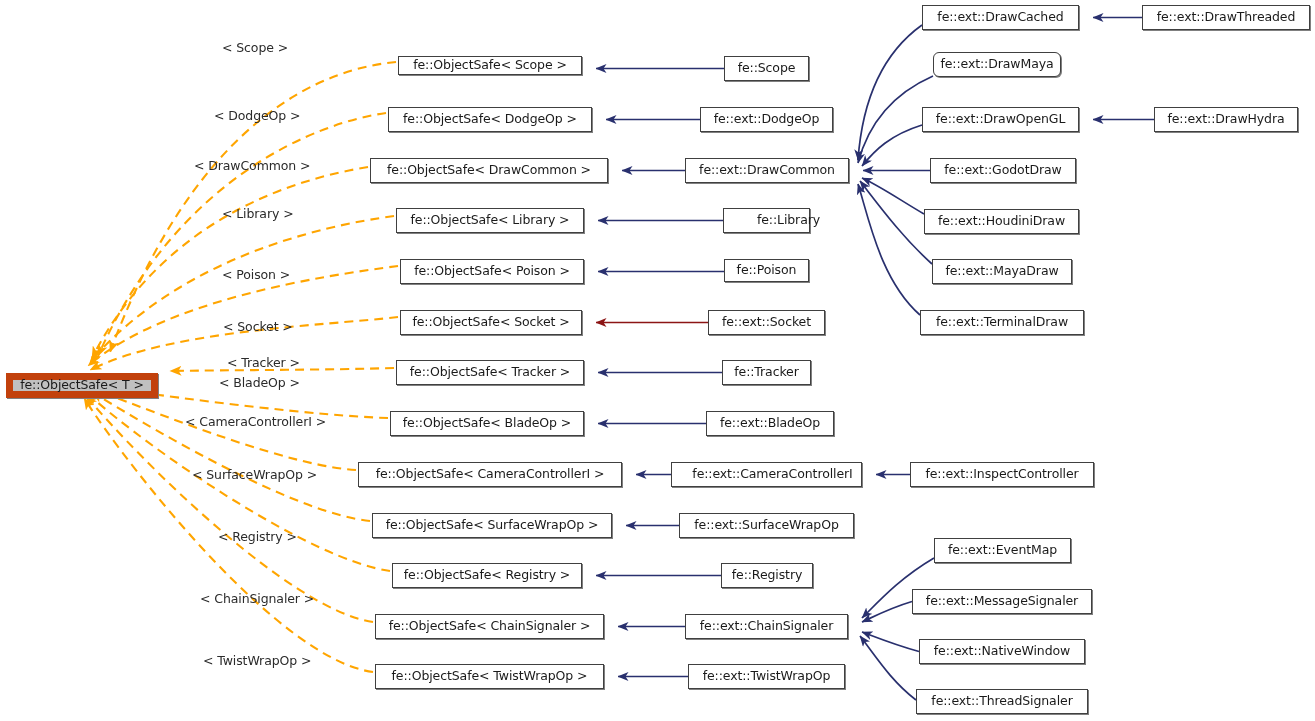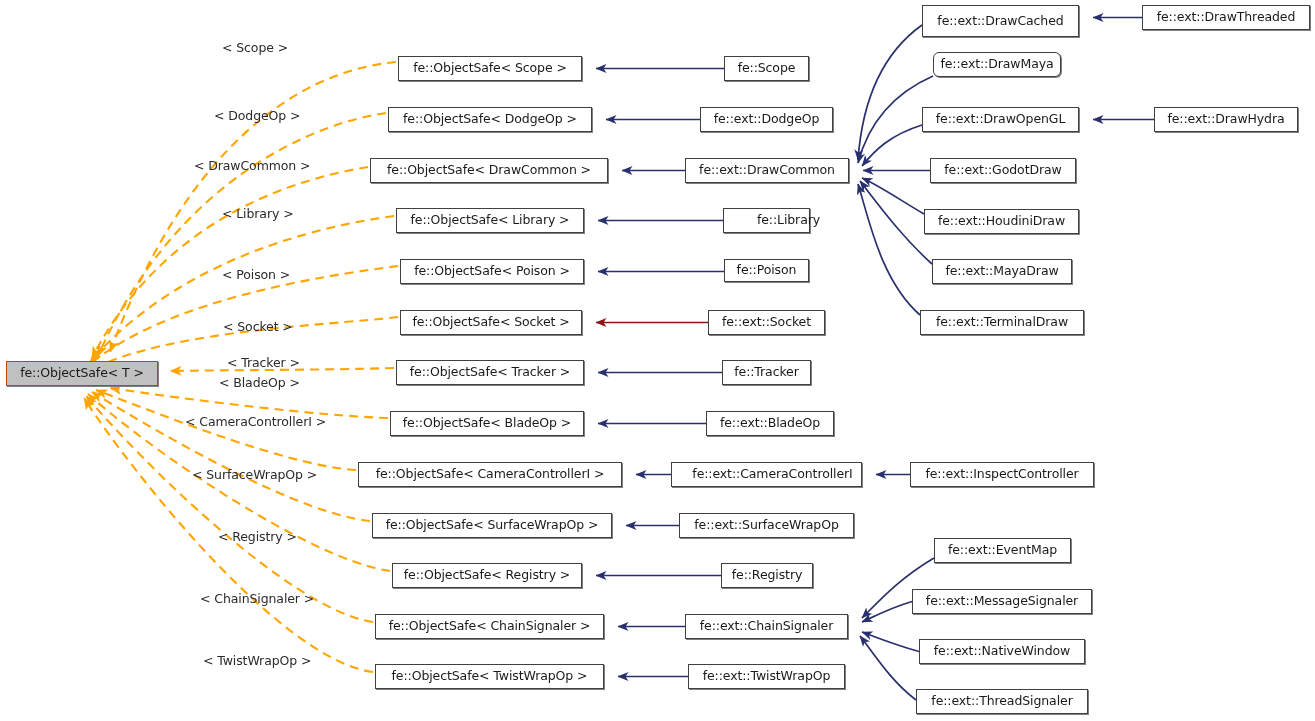--- a/index.html
+++ b/index.html
@@ -35,21 +35,22 @@
     line-height: 1;
     display: flex;
     align-items: center;
     justify-content: center;
     white-space: nowrap;
     letter-spacing: -0.1px;
     box-shadow: 1px 1px 0 0 #808080;
   }
   .node-box.root {
     background: #c0c0c0;
-    border: 1px solid #c2410c;
+    border: 7px solid #c2410c;
+    margin-top: 12px;
   }
   .tmpl-label {
     position: absolute;
     font-size: 12.5px;
     color: #2b2b2b;
     white-space: nowrap;
     line-height: 1;
     letter-spacing: -0.1px;
   }
 </style>
@@ -118,27 +119,27 @@
       <path d="M916,700 C890,680 875,655 860,636"></path>
     </g>
 
     <g id="inherit-edges-alt" fill="none" stroke="#8c1515" stroke-width="1.7" marker-end="url(#ah-red)">
       <path d="M708,322.5 L596,322.5"></path>
     </g>
   </svg>
 
   <div id="nodes-layer">
       <div class="node-box root" style="left: 6px; top: 361px; width: 152px; height: 25px;">fe::ObjectSafe&lt; T &gt;</div>
-      <div class="node-box" style="left: 398px; top: 56px; width: 184px; height: 25px;">fe::ObjectSafe&lt; Scope &gt;</div>
+      <div class="node-box" style="left: 398px; top: 56px; width: 184px; height: 19px;">fe::ObjectSafe&lt; Scope &gt;</div>
       <div class="node-box" style="left: 724px; top: 56px; width: 85px; height: 25px;">fe::Scope</div>
       <div class="node-box" style="left: 388px; top: 107px; width: 204px; height: 25px;">fe::ObjectSafe&lt; DodgeOp &gt;</div>
       <div class="node-box" style="left: 700px; top: 107px; width: 133px; height: 25px;">fe::ext::DodgeOp</div>
       <div class="node-box" style="left: 370px; top: 158px; width: 238px; height: 25px;">fe::ObjectSafe&lt; DrawCommon &gt;</div>
       <div class="node-box" style="left: 685px; top: 158px; width: 164px; height: 25px;">fe::ext::DrawCommon</div>
-      <div class="node-box" style="left: 922px; top: 5px; width: 157px; height: 32px;">fe::ext::DrawCached</div>
+      <div class="node-box" style="left: 922px; top: 5px; width: 157px; height: 25px;">fe::ext::DrawCached</div>
       <div class="node-box" style="left: 1142px; top: 5px; width: 168px; height: 25px; text-align: center;">fe::ext::DrawThreaded</div>
       <div class="node-box" style="left: 933px; top: 52px; width: 128px; height: 25px; border-radius: 6px;">fe::ext::DrawMaya</div>
       <div class="node-box" style="left: 922px; top: 107px; width: 157px; height: 25px;">fe::ext::DrawOpenGL</div>
       <div class="node-box" style="left: 1154px; top: 107px; width: 144px; height: 25px;">fe::ext::DrawHydra</div>
       <div class="node-box" style="left: 930px; top: 158px; width: 146px; height: 25px;">fe::ext::GodotDraw</div>
       <div class="node-box" style="left: 924px; top: 209px; width: 155px; height: 25px;">fe::ext::HoudiniDraw</div>
       <div class="node-box" style="left: 932px; top: 259px; width: 140px; height: 25px;">fe::ext::MayaDraw</div>
       <div class="node-box" style="left: 920px; top: 310px; width: 164px; height: 25px;">fe::ext::TerminalDraw</div>
       <div class="node-box" style="left: 396px; top: 208px; width: 188px; height: 25px;">fe::ObjectSafe&lt; Library &gt;</div>
       <div class="node-box" style="left: 723px; top: 208px; width: 87px; height: 25px; padding-left: 44px;">fe::Library</div>

